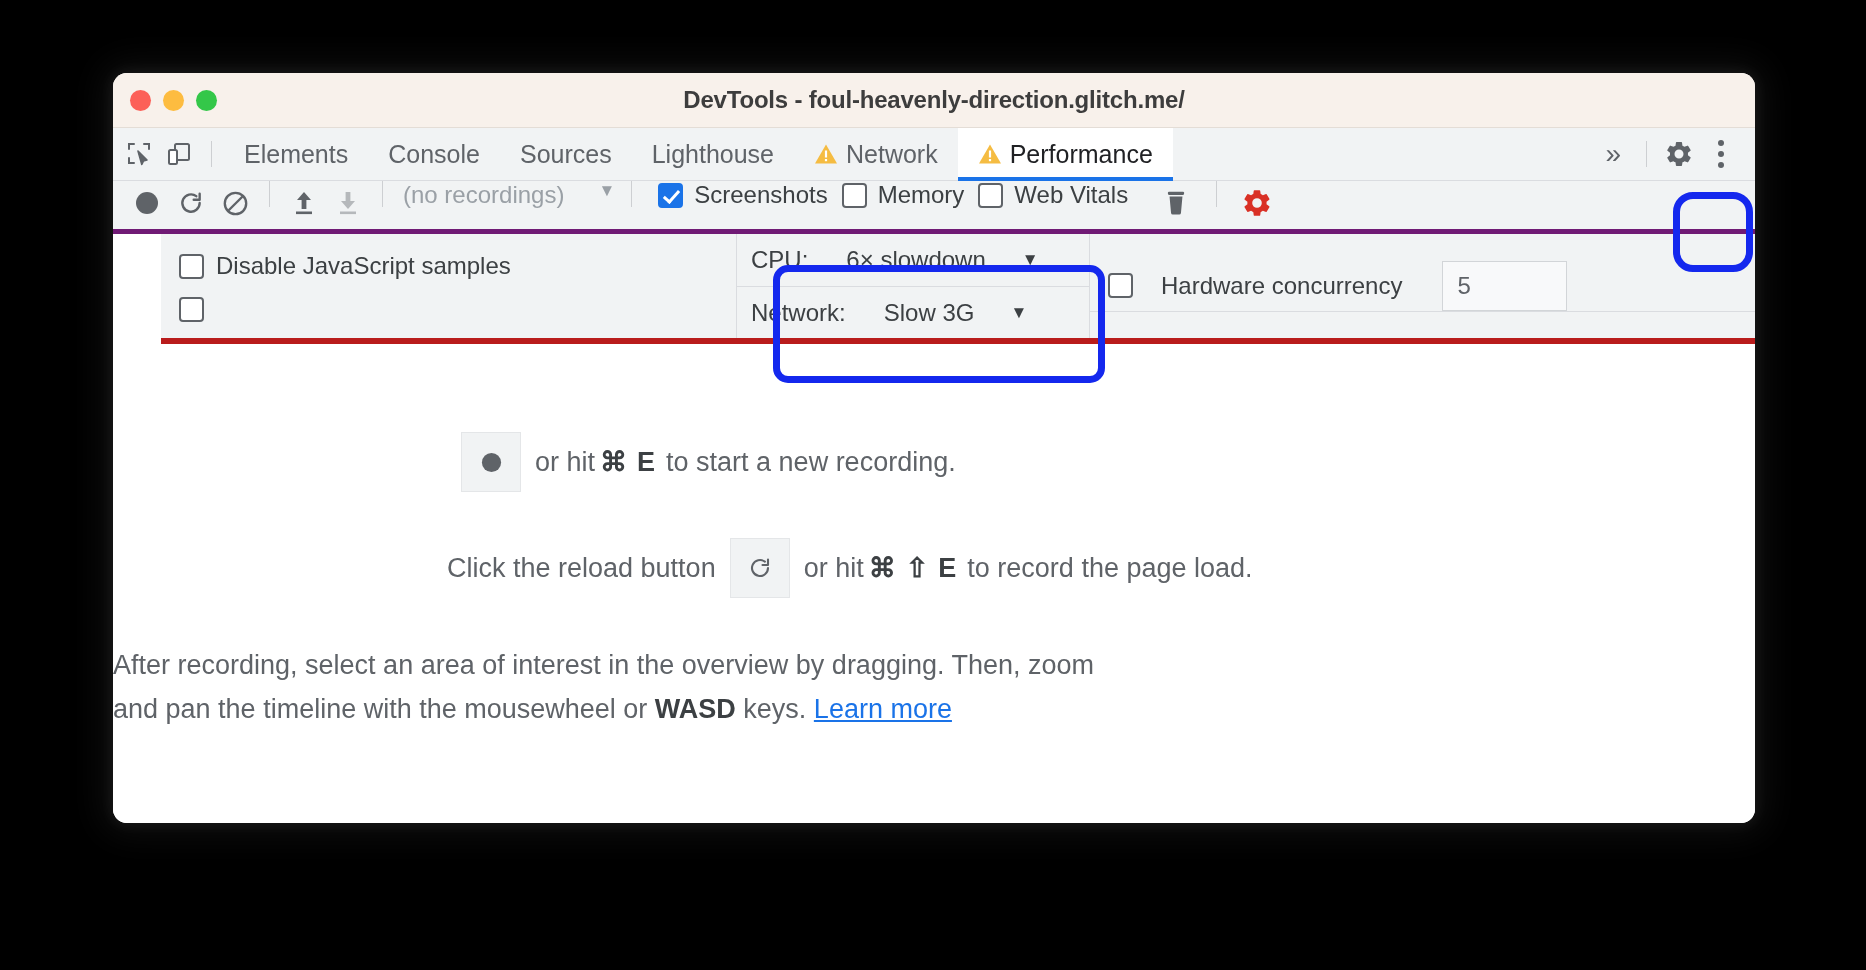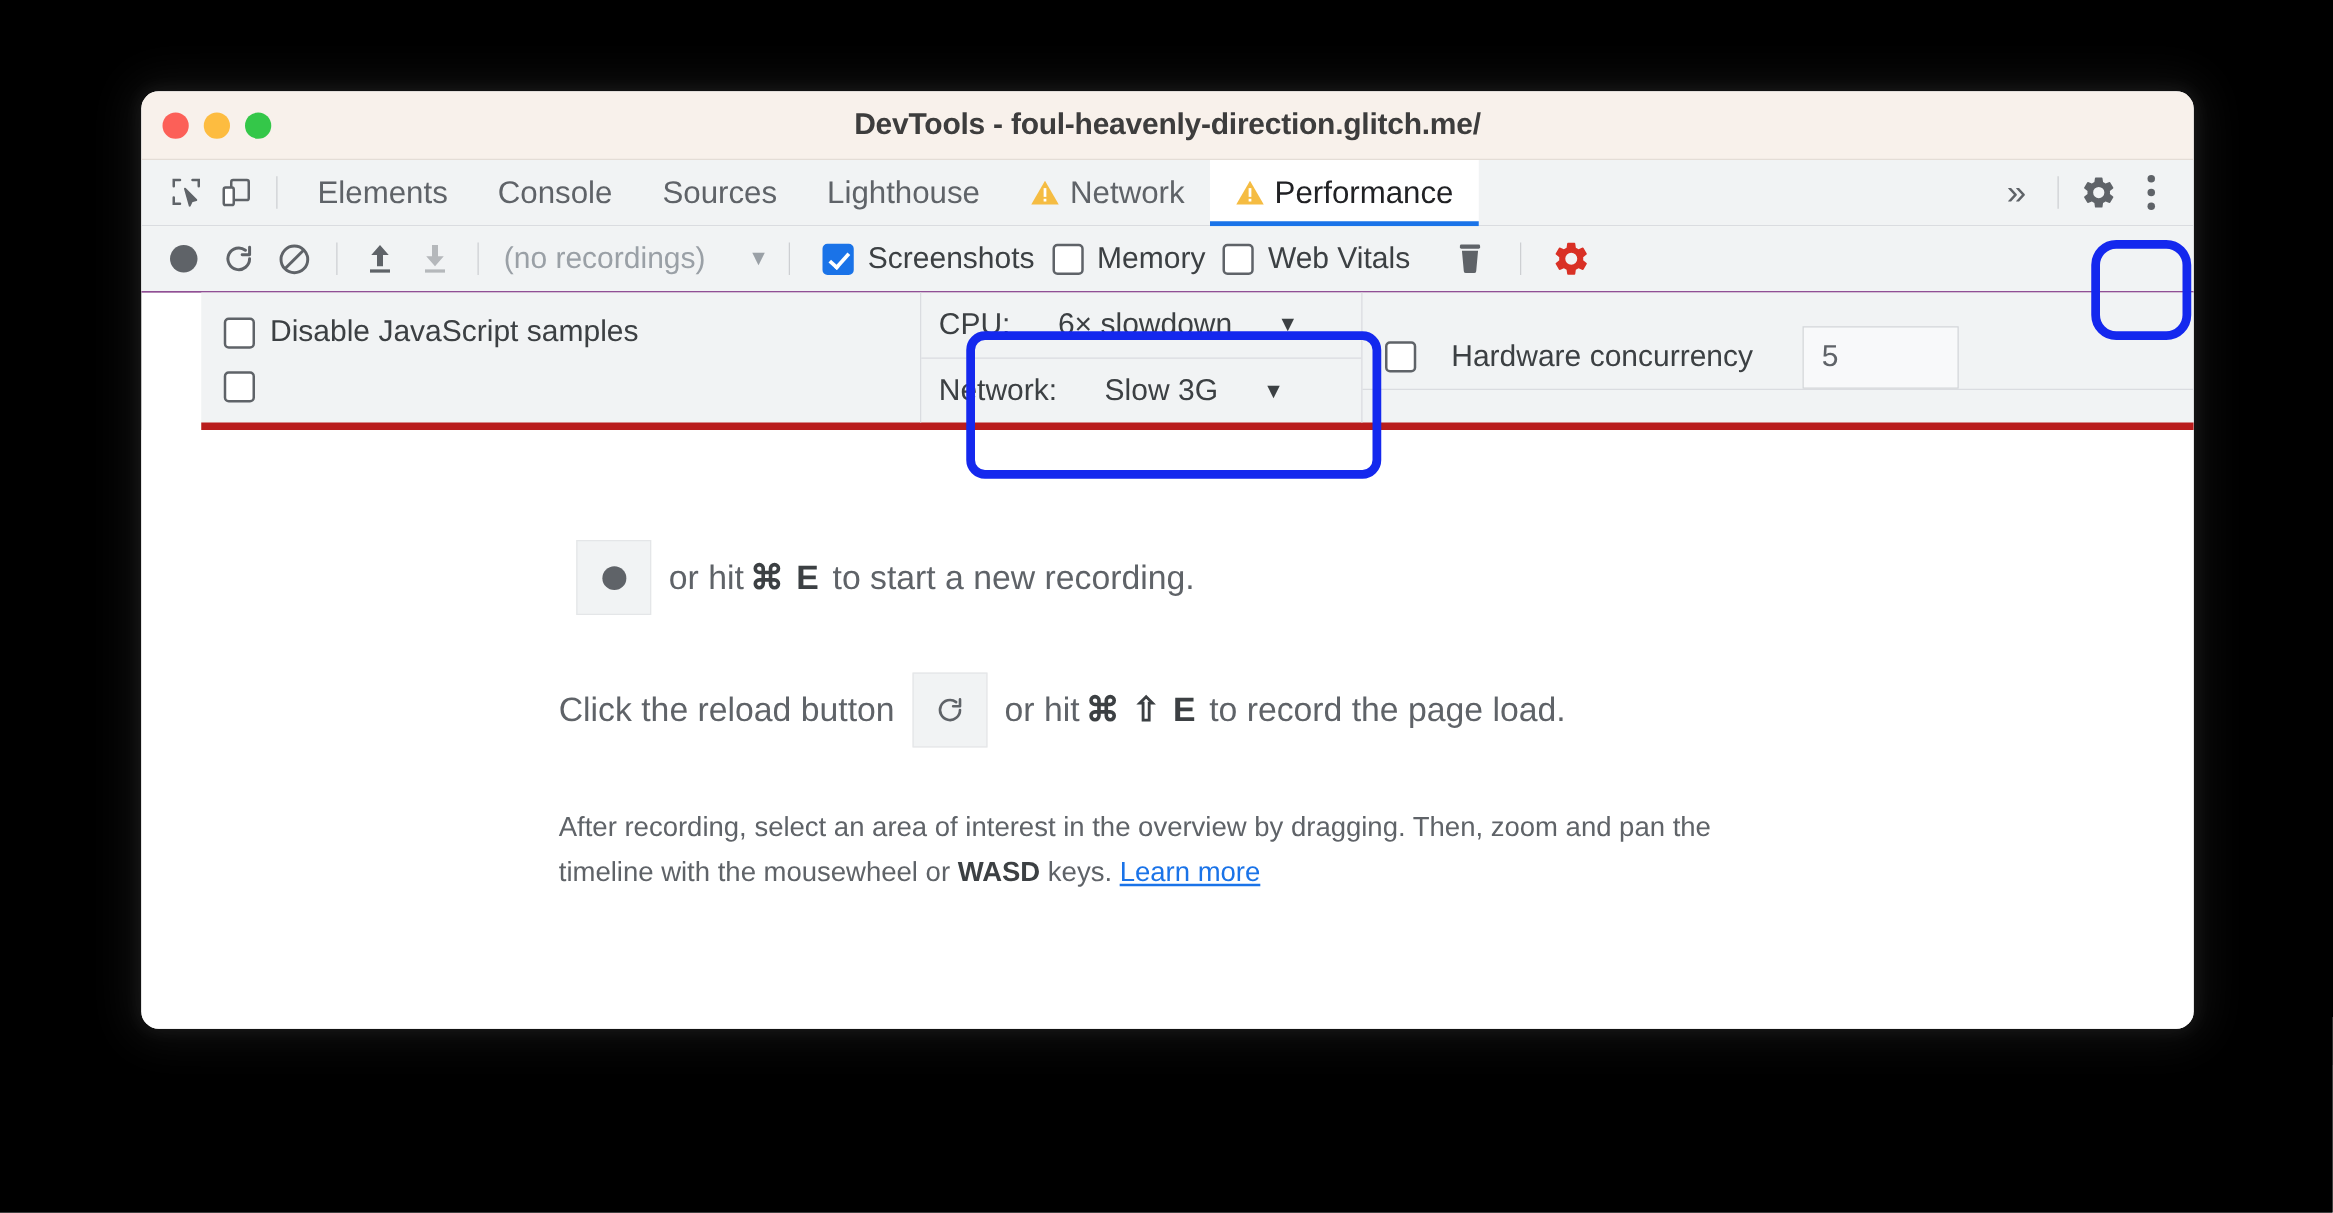--- a/index.html
+++ b/index.html
@@ -63,21 +63,21 @@
   }
 
   
   .tabbar {
     position: relative;
     height: 53px;
     background: #f1f3f4;
     border-bottom: 1px solid #dadce0;
     display: flex;
     align-items: center;
-    padding-left: 16px;
+    padding-left: 6px;
   }
   .tb-icon {
     width: 40px; height: 40px;
     display: flex; align-items: center; justify-content: center;
     color: #5f6368;
     flex: none;
   }
   .vsep {
     width: 1px;
     height: 26px;
@@ -126,23 +126,23 @@
     align-items: center; justify-content: center;
     gap: 5px;
   }
   .dots3 i { width: 6px; height: 6px; border-radius: 50%; background: #5f6368; display: block; }
 
   
   .toolbar {
     position: relative;
     height: 53px;
     background: #f1f3f4;
-    border-bottom: 1px solid #701a75;
-    display: flex;
-    align-items: center;
+    border-bottom: 5px solid #701a75;
+    display: flex;
+    align-items: flex-start;
     padding-left: 12px;
   }
   .tool-btn {
     width: 44px; height: 44px;
     display: flex; align-items: center; justify-content: center;
     color: #5f6368;
     flex: none;
   }
   .tool-btn.dim { color: #b5b8bb; }
   .recordings-label {
@@ -284,24 +284,23 @@
     border: 1px solid #e4e6e8;
     display: inline-flex;
     align-items: center;
     justify-content: center;
     margin: 0 14px;
     color: #5f6368;
     flex: none;
   }
   .kb { font-weight: bold; color: #3c4043; margin: 0 5px; }
   .land-para {
-    font-size: 22px;
+    font-size: 27px;
     color: #5f6368;
     line-height: 1.62;
-    margin-left: 334px;
     max-width: 1000px;
   }
   .land-para b { color: #3c4043; }
   .land-link {
     color: #1a73e8;
     text-decoration: underline;
   }
 
   
   .annot {

